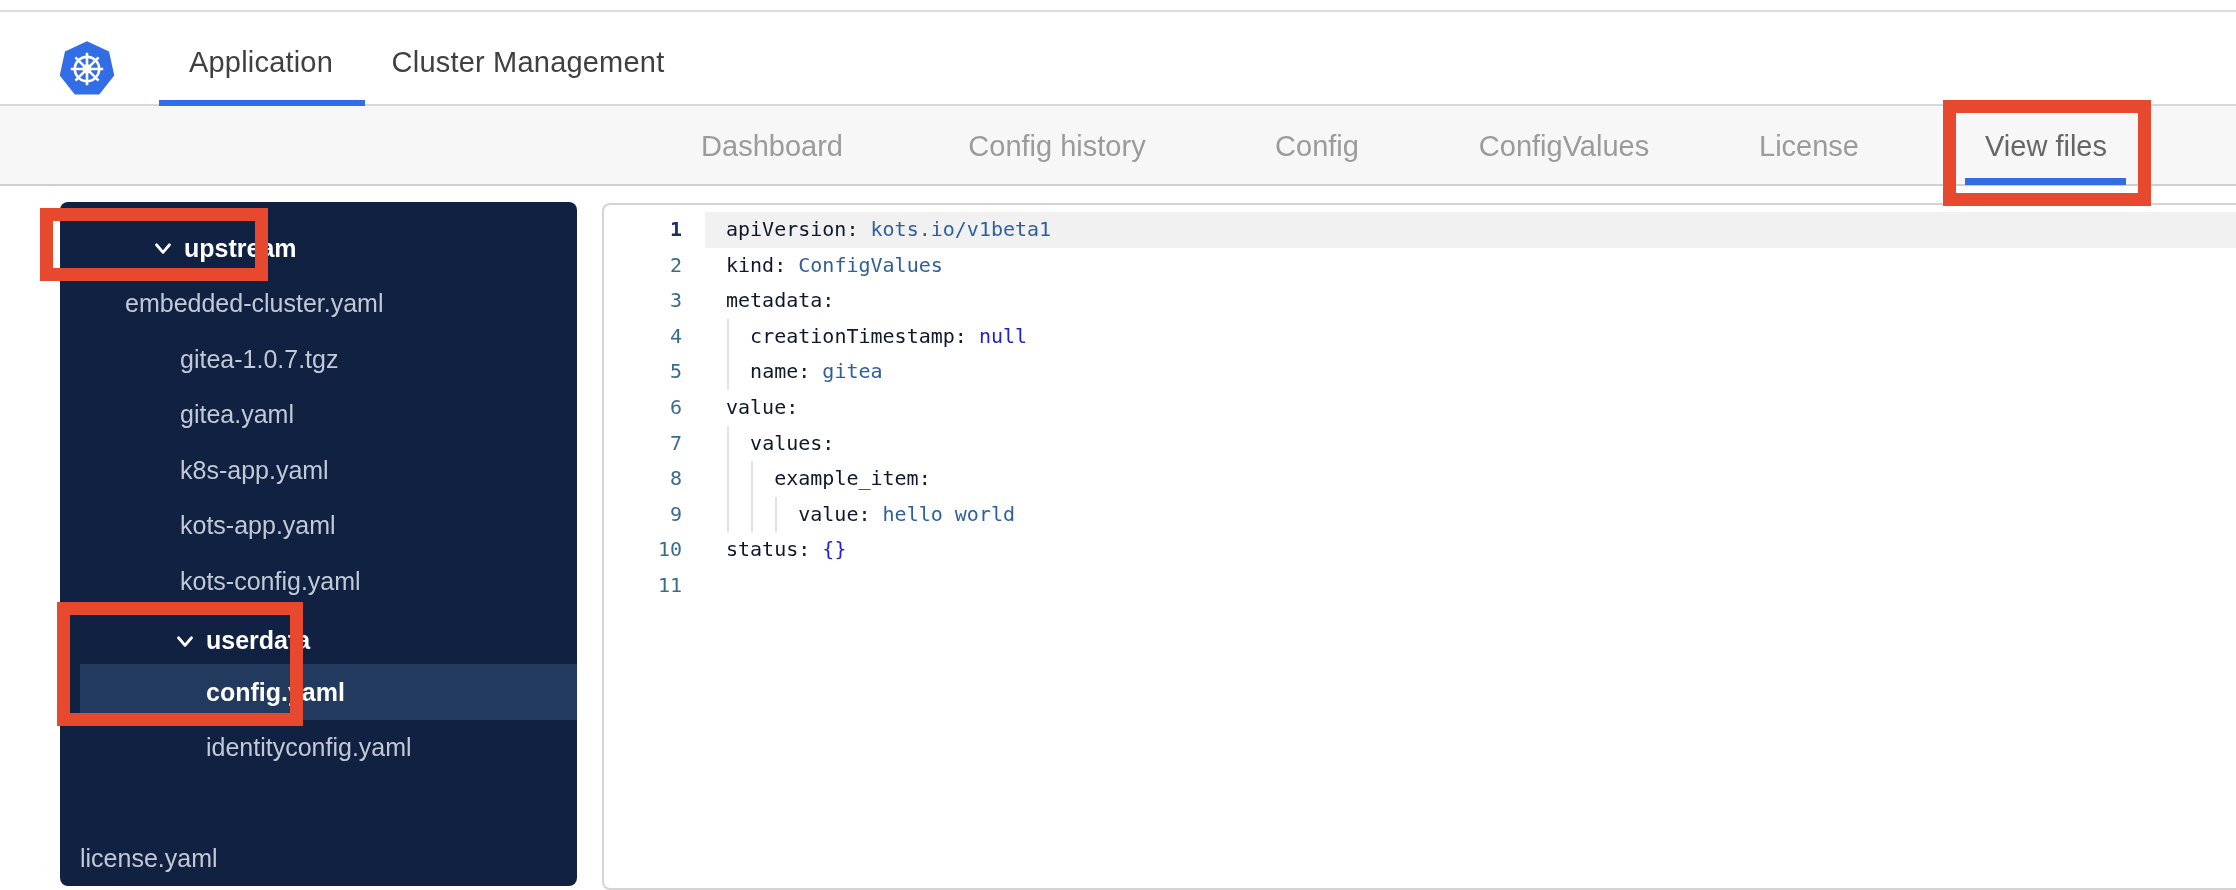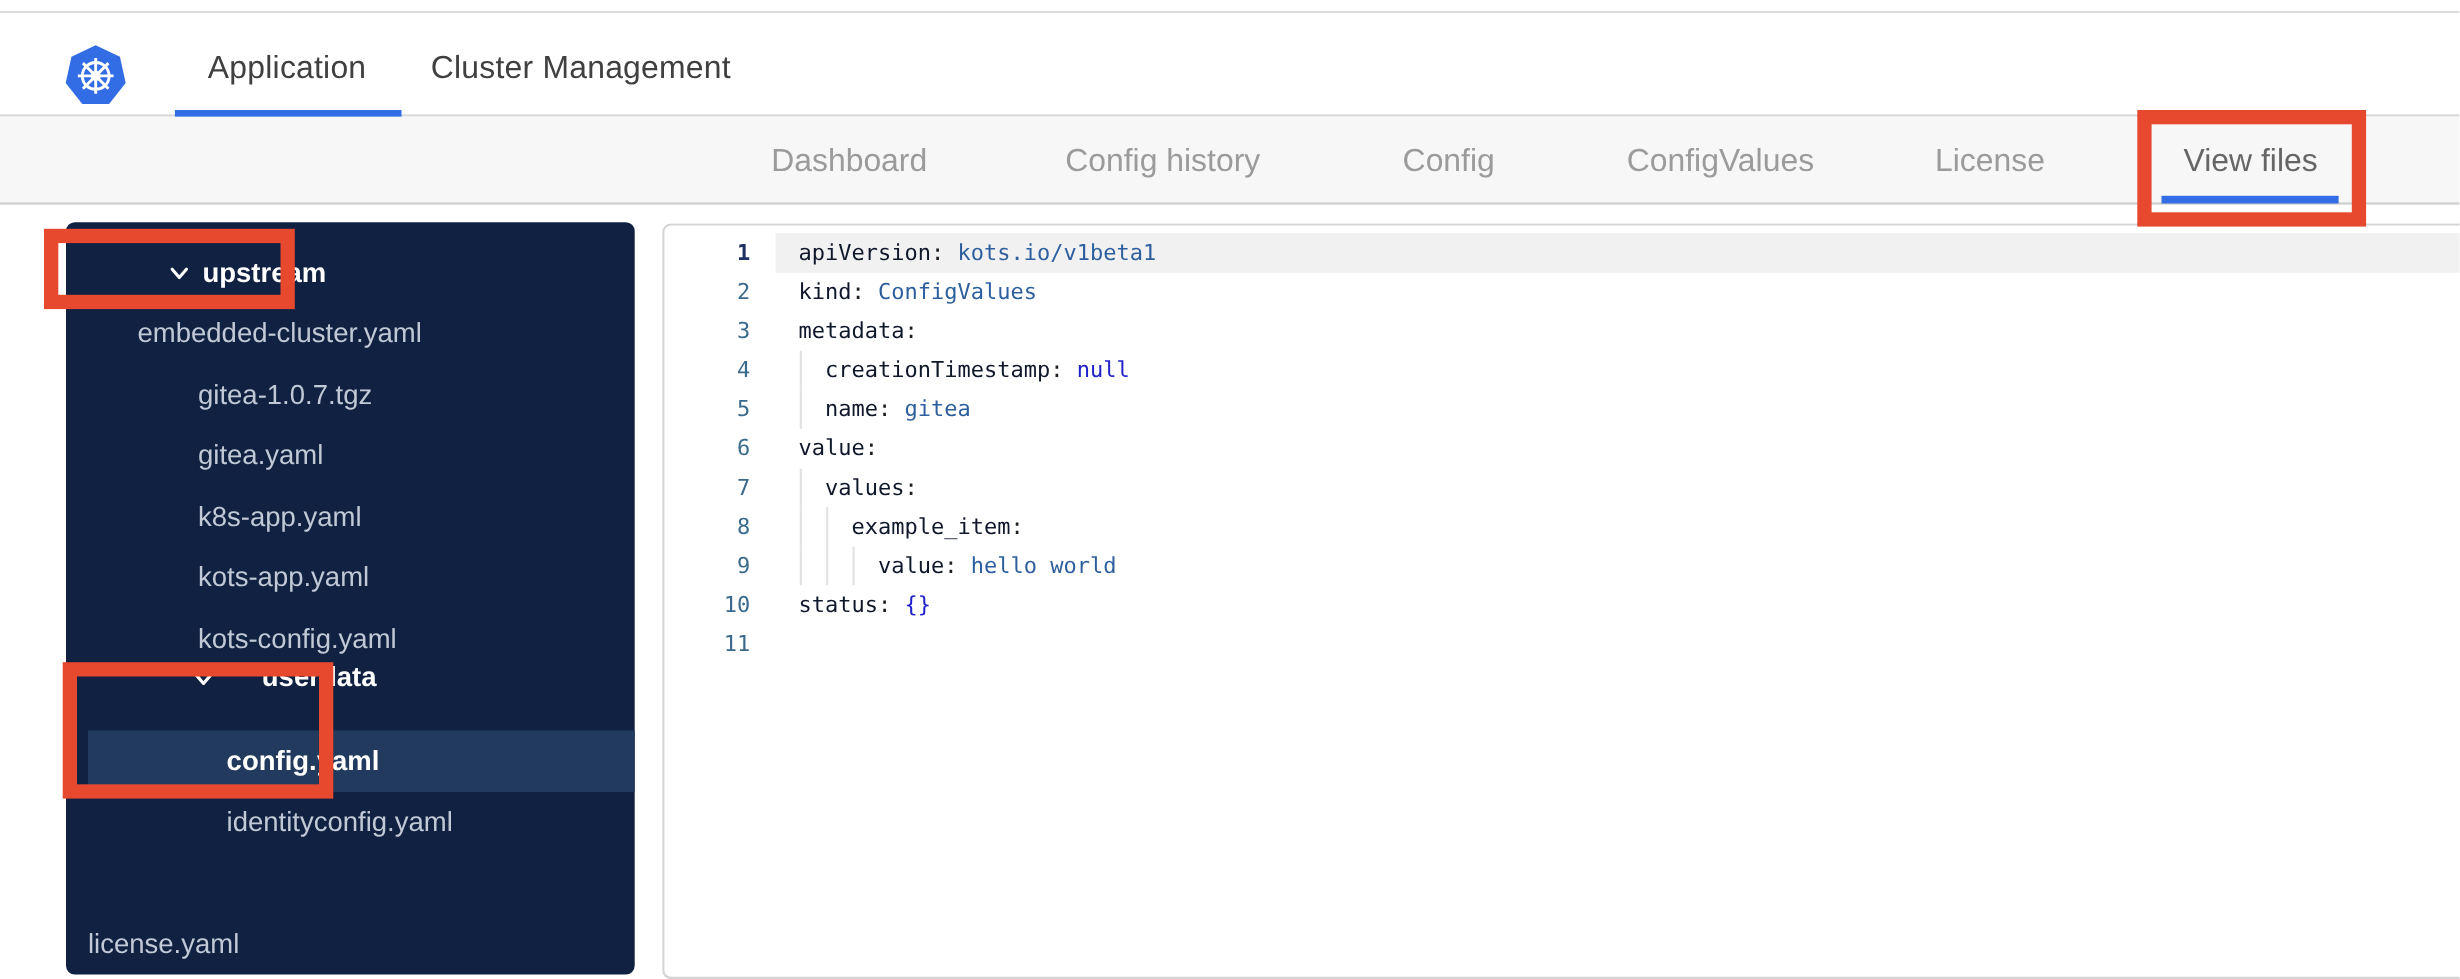--- a/index.html
+++ b/index.html
@@ -124,21 +124,21 @@
     </div>
     <div class="tree-row" style="top: 240.25px; height: 55.5px; padding-left: 100px;">
       <span>k8s-app.yaml</span>
     </div>
     <div class="tree-row" style="top: 295.75px; height: 55.5px; padding-left: 100px;">
       <span>kots-app.yaml</span>
     </div>
     <div class="tree-row" style="top: 351.25px; height: 55.5px; padding-left: 100px;">
       <span>kots-config.yaml</span>
     </div>
-    <div class="tree-row folder" style="top: 387px; height: 55.5px; padding-left: 92px; gap: 32px;">
+    <div class="tree-row folder" style="top: 411px; height: 55.5px; padding-left: 92px;">
       <svg class="chev" viewBox="0 0 24 24">
         <polyline points="6,9 12,16 18,9" fill="none" stroke="#ffffff" stroke-width="2.6" stroke-linecap="round" stroke-linejoin="round"></polyline>
       </svg>
       <span>userdata</span>
     </div>
     <div class="tree-row selected" style="top: 462.25px; height: 55.5px; padding-left: 126px; background: rgb(34, 58, 94);">
       <span>config.yaml</span>
     </div>
     <div class="tree-row" style="top: 517.75px; height: 55.5px; padding-left: 126px;">
       <span>identityconfig.yaml</span>

